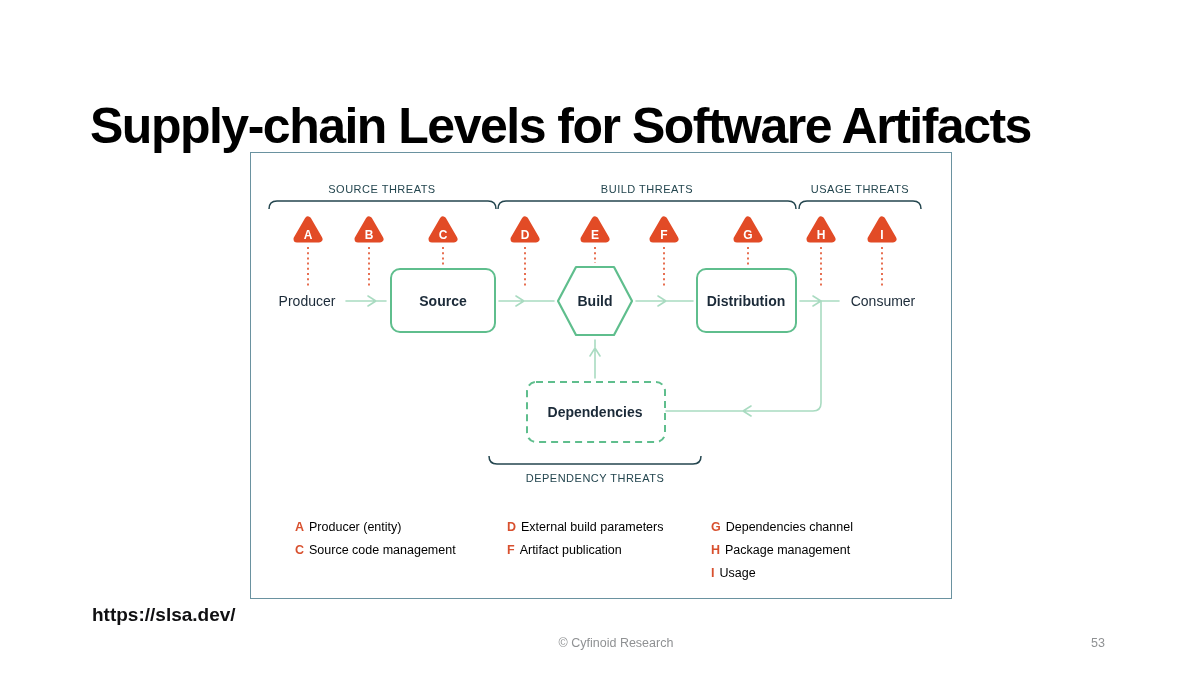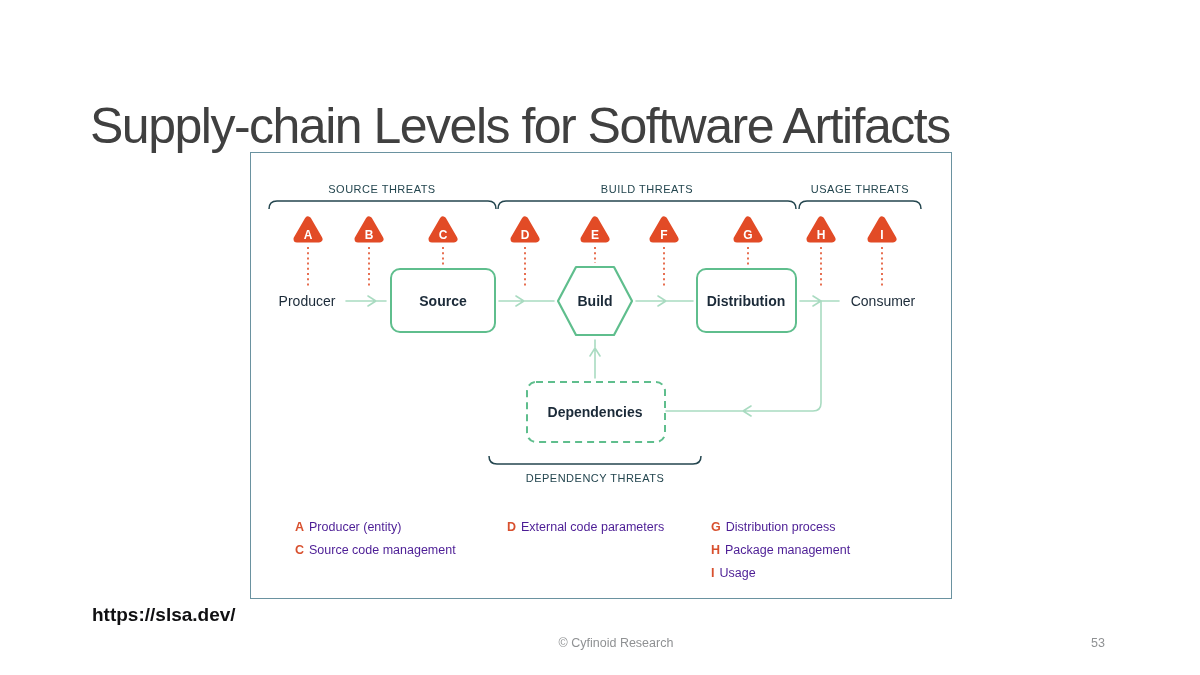--- a/index.html
+++ b/index.html
@@ -4,22 +4,22 @@
 <style>
   html,body{margin:0;padding:0;}
   body{
     width:1200px;height:675px;position:relative;overflow:hidden;
     background:#ffffff;
     font-family:"Liberation Sans", sans-serif;
     color:#17212e;
   }
   .slide-title{
     position:absolute;left:90px;top:66px;
-    font-size:50px;font-weight:400;letter-spacing:-1.5px;
-    color:#404040;line-height:1.04;white-space:nowrap;
+    font-size:50px;font-weight:700;letter-spacing:-1.5px;
+    color:#000000;line-height:1.04;white-space:nowrap;
   }
   .panel{
     position:absolute;left:250px;top:152px;width:700px;height:445px;
     border:1.5px solid #6a92a0;background:#ffffff;box-sizing:content-box;
   }
   .panel svg{position:absolute;left:0;top:0;}
 
   
   .bracket{stroke:#24464f;stroke-width:1.5;fill:none;}
   .bracket-label{font-size:11px;font-weight:500;fill:#24464f;letter-spacing:.5px;text-anchor:middle;}
@@ -30,21 +30,21 @@
   .node{fill:#ffffff;stroke:#5fbe8d;stroke-width:2;}
   .node-dashed{fill:#ffffff;stroke:#5fbe8d;stroke-width:2;stroke-dasharray:7 5;}
   .hex{fill:#ffffff;stroke:#5fbe8d;stroke-width:2.2;stroke-linejoin:round;}
   .node-label{font-size:14px;font-weight:700;fill:#1b2a38;text-anchor:middle;}
   .end-label{font-size:14px;font-weight:500;fill:#1b2a38;text-anchor:middle;}
 
   
   .legend-col{position:absolute;top:363px;}
   .legend-item{height:23px;line-height:23px;font-size:12.5px;white-space:nowrap;}
   .lk{color:#d8502e;font-weight:700;margin-right:5px;}
-  .lt{color:#4c1d95;}
+  .lt{color:#000000;}
 
   .slsa-link{
     position:absolute;left:92px;top:604px;font-size:19px;color:#101012;
     text-decoration:none;
     font-weight:bold;
   }
   .footer-credit{
     position:absolute;left:0;top:636px;width:1200px;text-align:center;
     font-size:12.5px;color:#8f9193;padding-left:16px;
   }
@@ -157,26 +157,29 @@
     <div class="legend-col" style="left:44px">
       <div class="legend-item">
         <span class="lk">A</span><span class="lt">Producer (entity)</span>
       </div>
       <div class="legend-item">
         <span class="lk">C</span><span class="lt">Source code management</span>
       </div>
     </div>
     <div class="legend-col" style="left:256px">
       <div class="legend-item">
-        <span class="lk">D</span><span class="lt">External code parameters</span>
+        <span class="lk">D</span><span class="lt">External build parameters</span>
+      </div>
+      <div class="legend-item">
+        <span class="lk">F</span><span class="lt">Artifact publication</span>
       </div>
     </div>
     <div class="legend-col" style="left:460px">
       <div class="legend-item">
-        <span class="lk">G</span><span class="lt">Distribution process</span>
+        <span class="lk">G</span><span class="lt">Dependencies channel</span>
       </div>
       <div class="legend-item">
         <span class="lk">H</span><span class="lt">Package management</span>
       </div>
       <div class="legend-item">
         <span class="lk">I</span><span class="lt">Usage</span>
       </div>
     </div>
   </div>
 </div>

